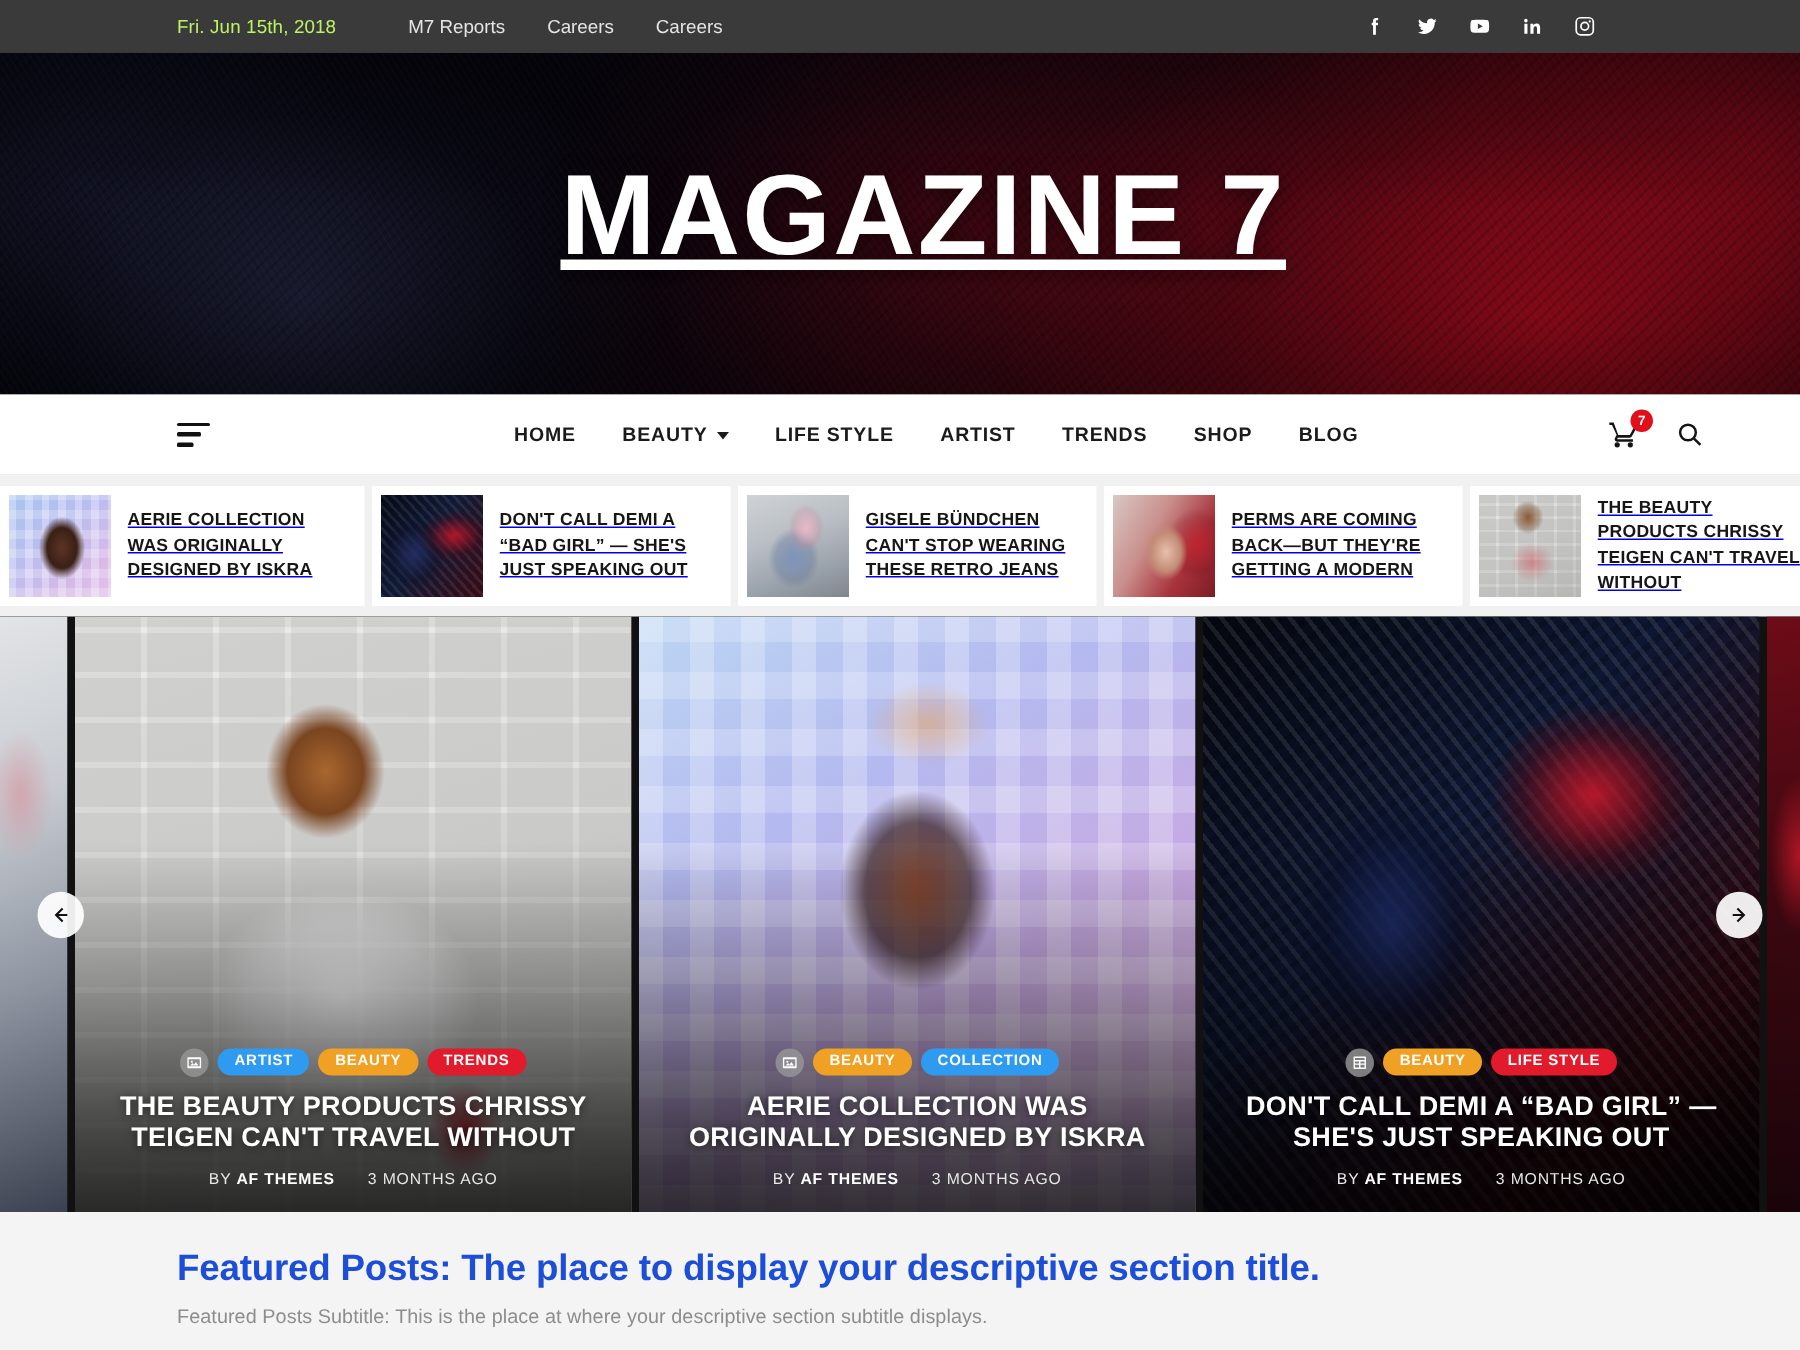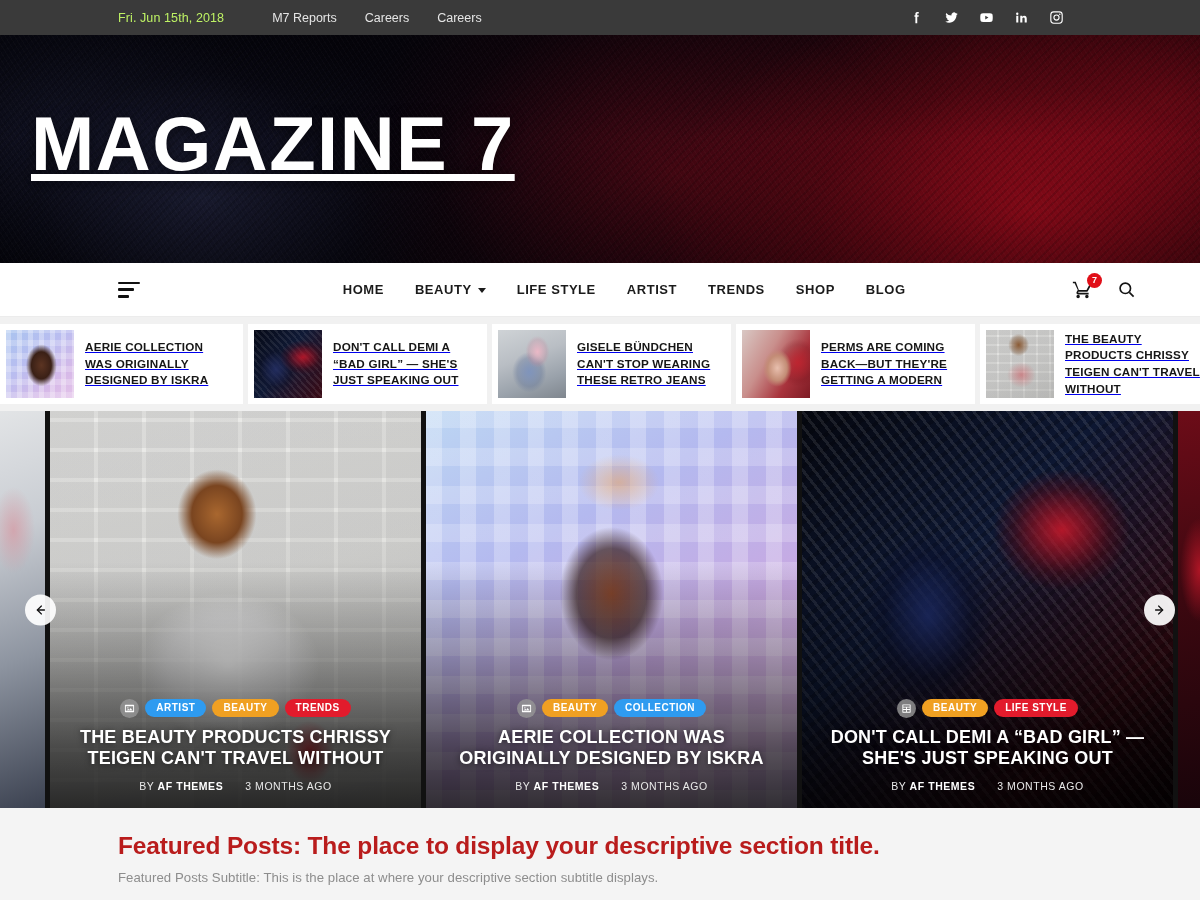--- a/index.html
+++ b/index.html
@@ -74,21 +74,21 @@
     opacity:.8;
   }
   .hero-veil {
     position:absolute; inset:0;
     background:linear-gradient(180deg, rgba(0,0,0,.30) 0%, rgba(0,0,0,.10) 45%, rgba(0,0,0,.32) 100%);
   }
   .hero-inner {
     position:relative;
     height:100%;
     display:flex; flex-direction:column;
-    align-items:flex-start; justify-content:center;
+    align-items:center; justify-content:center;
     padding-bottom:10px;
     padding-left:31px;
   }
   .site-title {
     color:#fff;
     font-size:76px;
     font-weight:700;
     letter-spacing:1.5px;
     line-height:1;
     text-shadow:0 2px 14px rgba(0,0,0,.5);
@@ -355,21 +355,21 @@
 
   
   .featured {
     background:#f4f4f4;
     padding:24px 0 0 118px;
     height:129px;
   }
   .feat-title {
     font-size:24.5px;
     font-weight:700;
-    color:#b91c1c;
+    color:#1d4ed8;
     letter-spacing:-.15px;
     line-height:1.15;
   }
   .feat-sub {
     margin-top:10px;
     font-size:13.2px;
     color:#8d8d8d;
     letter-spacing:.05px;
   }
 </style>

